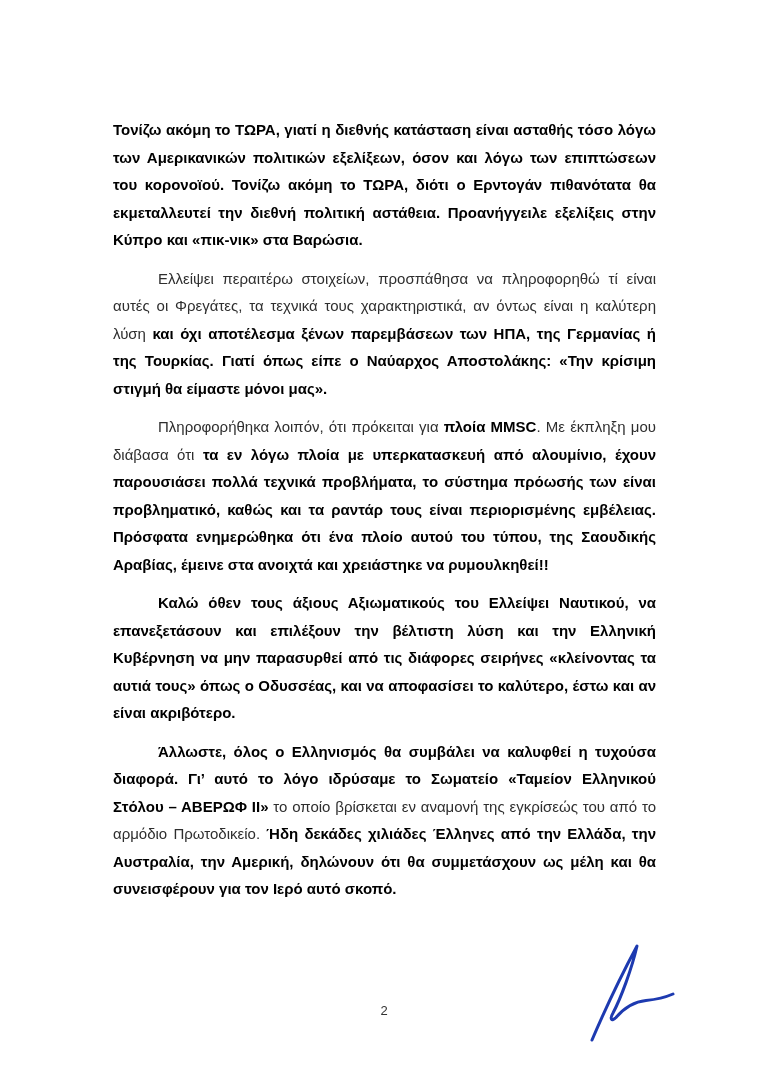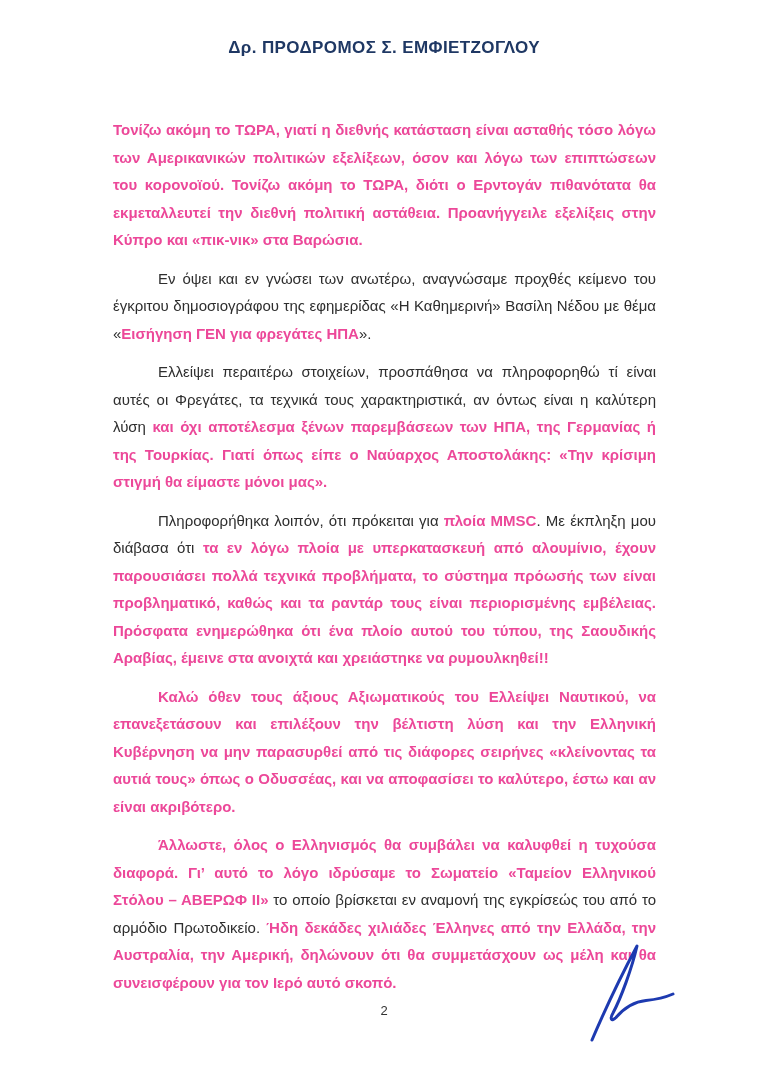--- a/index.html
+++ b/index.html
@@ -31,44 +31,42 @@
     line-height: 27.5px;
     color: #2e2e2e;
     text-align: justify;
     text-justify: inter-word;
   }
   .doc-body p {
     margin: 0 0 11px 0;
     padding: 0;
   }
   .doc-body p.indent { text-indent: 45px; }
-  .doc-body .b { font-weight: bold; color: #ec4899; }
+  .doc-body .b { font-weight: bold; color: #000000; }
   .page-number {
     position: absolute;
     top: 1003px; left: 0; width: 768px;
     text-align: center;
     font-size: 13px;
     color: #333333;
   }
   .signature {
     position: absolute;
     left: 576px; top: 936px;
     width: 108px; height: 112px;
   }
 </style>
 </head>
 <body>
 
 <div class="page">
 
-  <div class="doc-title">Δρ. ΠΡΟΔΡΟΜΟΣ Σ. ΕΜΦΙΕΤΖΟΓΛΟΥ</div>
 
   <div class="doc-body" id="doc-body">
       <p><span class="b">Τονίζω ακόμη το ΤΩΡΑ, γιατί η διεθνής κατάσταση είναι ασταθής τόσο λόγω των Αμερικανικών πολιτικών εξελίξεων, όσον και λόγω των επιπτώσεων του κορονοϊού. Τονίζω ακόμη το ΤΩΡΑ, διότι ο Ερντογάν πιθανότατα θα εκμεταλλευτεί την διεθνή πολιτική αστάθεια. Προανήγγειλε εξελίξεις στην Κύπρο και «πικ-νικ» στα Βαρώσια.</span></p>
-      <p class="indent"><span>Εν όψει και εν γνώσει των ανωτέρω, αναγνώσαμε προχθές κείμενο του έγκριτου δημοσιογράφου της εφημερίδας «Η Καθημερινή» Βασίλη Νέδου με θέμα «</span><span class="b">Εισήγηση ΓΕΝ για φρεγάτες ΗΠΑ</span><span>».</span></p>
       <p class="indent"><span>Ελλείψει περαιτέρω στοιχείων, προσπάθησα να πληροφορηθώ τί είναι αυτές οι Φρεγάτες, τα τεχνικά τους χαρακτηριστικά, αν όντως είναι η καλύτερη λύση </span><span class="b">και όχι αποτέλεσμα ξένων παρεμβάσεων των ΗΠΑ, της Γερμανίας ή της Τουρκίας. Γιατί όπως είπε ο Ναύαρχος Αποστολάκης: «Την κρίσιμη στιγμή θα είμαστε μόνοι μας».</span></p>
       <p class="indent"><span>Πληροφορήθηκα λοιπόν, ότι πρόκειται για </span><span class="b">πλοία MMSC</span><span>. Με έκπληξη μου διάβασα ότι </span><span class="b">τα εν λόγω πλοία με υπερκατασκευή από αλουμίνιο, έχουν παρουσιάσει πολλά τεχνικά προβλήματα, το σύστημα πρόωσής των είναι προβληματικό, καθώς και τα ραντάρ τους είναι περιορισμένης εμβέλειας. Πρόσφατα ενημερώθηκα ότι ένα πλοίο αυτού του τύπου, της Σαουδικής Αραβίας, έμεινε στα ανοιχτά και χρειάστηκε να ρυμουλκηθεί!!</span></p>
       <p class="indent"><span class="b">Καλώ όθεν τους άξιους Αξιωματικούς του Ελλείψει Ναυτικού, να επανεξετάσουν και επιλέξουν την βέλτιστη λύση και την Ελληνική Κυβέρνηση να μην παρασυρθεί από τις διάφορες σειρήνες «κλείνοντας τα αυτιά τους» όπως ο Οδυσσέας, και να αποφασίσει το καλύτερο, έστω και αν είναι ακριβότερο.</span></p>
       <p class="indent"><span class="b">Άλλωστε, όλος ο Ελληνισμός θα συμβάλει να καλυφθεί η τυχούσα διαφορά. Γι’ αυτό το λόγο ιδρύσαμε το Σωματείο «Ταμείον Ελληνικού Στόλου – ΑΒΕΡΩΦ II» </span><span>το οποίο βρίσκεται εν αναμονή της εγκρίσεώς του από το αρμόδιο Πρωτοδικείο. </span><span class="b">Ήδη δεκάδες χιλιάδες Έλληνες από την Ελλάδα, την Αυστραλία, την Αμερική, δηλώνουν ότι θα συμμετάσχουν ως μέλη και θα συνεισφέρουν για τον Ιερό αυτό σκοπό.</span></p>
     </div>
 
   <svg class="signature" viewBox="0 0 108 112" xmlns="http://www.w3.org/2000/svg" aria-hidden="true">
     <path id="signature-path" d="M 16 104 C 28 76 46 38 61 10
              C 56 32 45 62 37 77
              C 33.5 83 35.5 86 40 81.5

